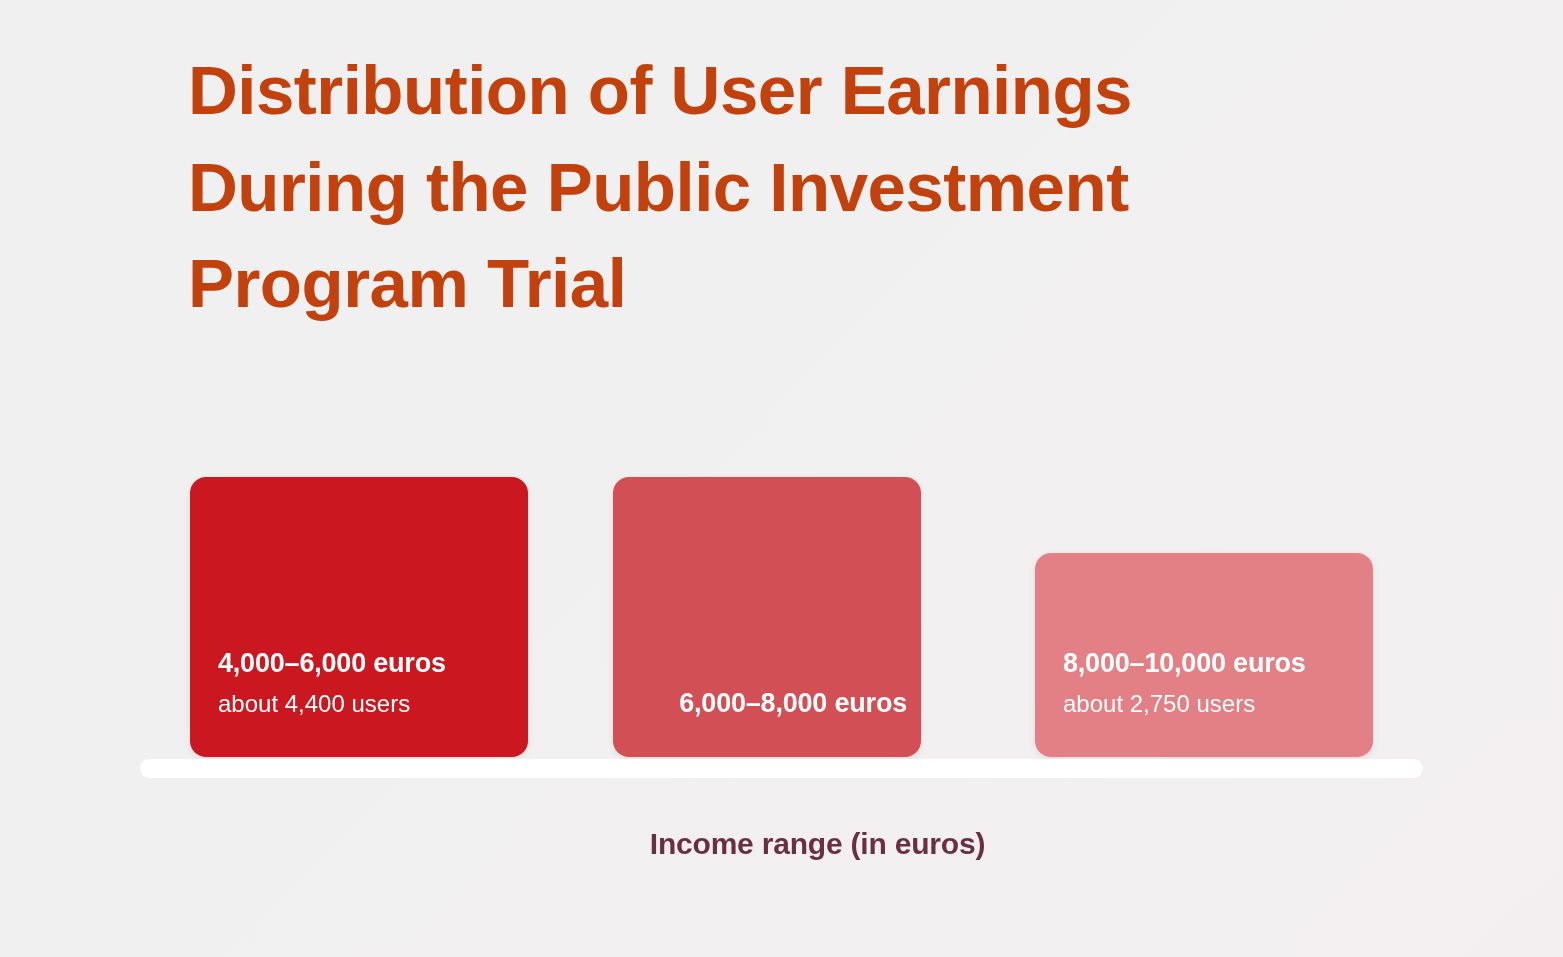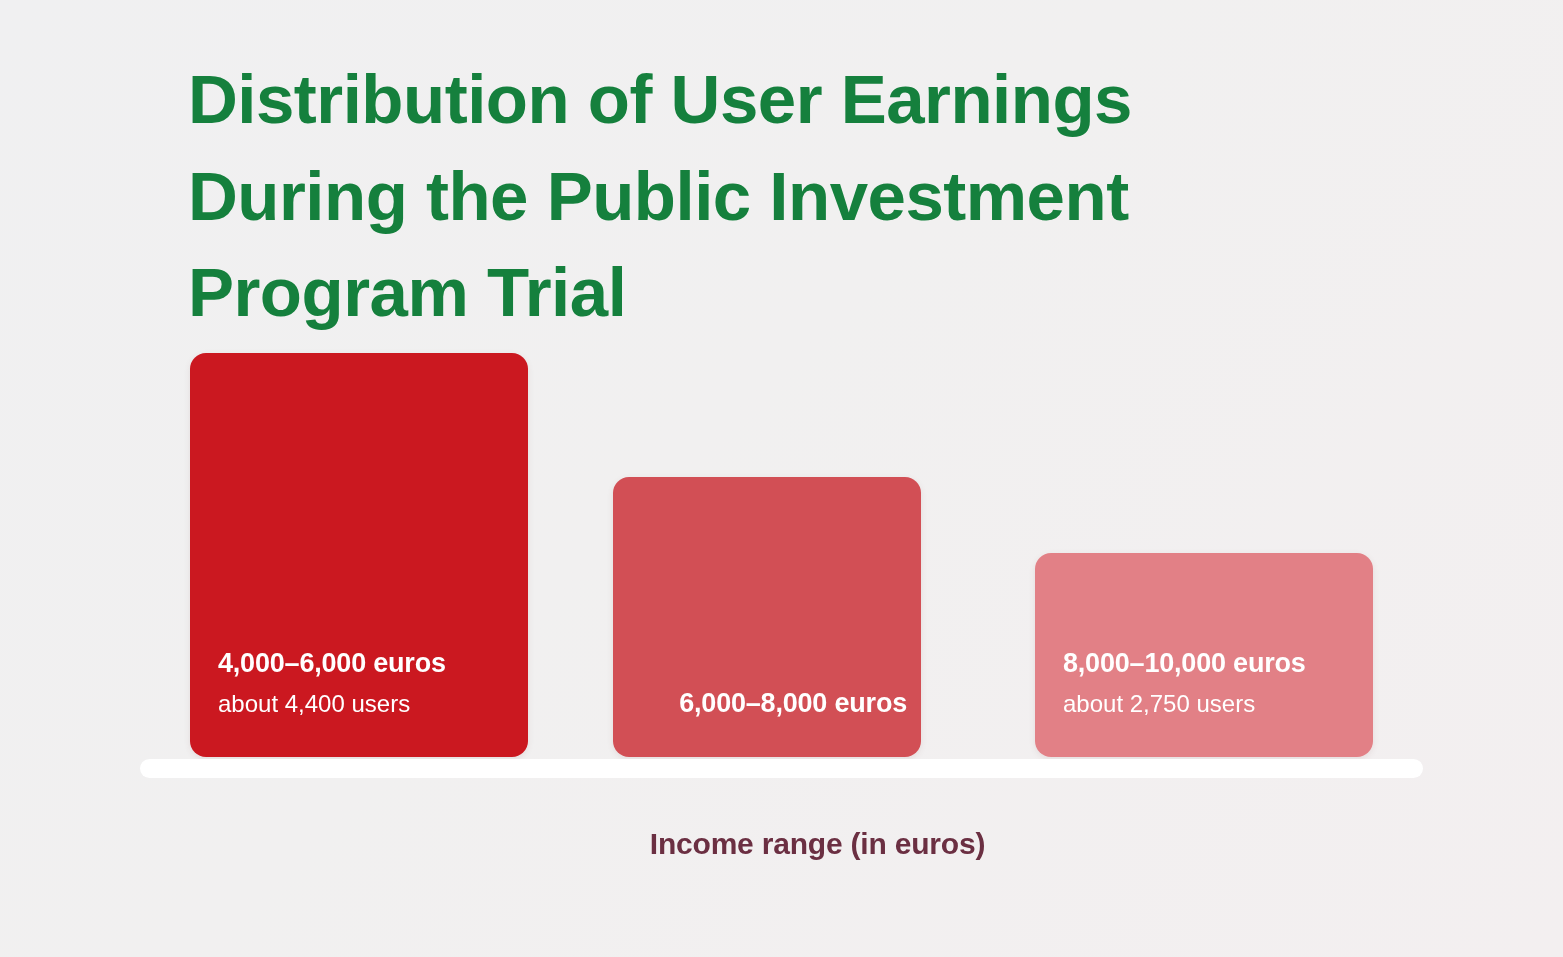--- a/index.html
+++ b/index.html
@@ -17,27 +17,27 @@
   #canvas {
     position: relative;
     width: 1563px;
     height: 957px;
   }
 
   
   #chart-title {
     position: absolute;
     left: 188px;
-    top: 52px;
+    top: 43px;
     width: 1160px;
     font-size: 69px;
     line-height: 1.40;
     font-weight: 700;
     letter-spacing: -0.5px;
-    color: #15803d;
+    color: #c2410c;
     white-space: pre-line;
   }
 
   
   #plot-area {
     position: absolute;
     left: 0;
     top: 0;
     width: 1563px;
     height: 957px;
@@ -105,21 +105,21 @@
 <body>
 
 <div id="canvas">
 
   <div id="chart-title">Distribution of User Earnings
 During the Public Investment
 Program Trial</div>
 
   <div id="plot-area">
 
-    <div class="bar" id="bar-0" style="left: 190px; width: 338px; height: 404px; background: linear-gradient(160deg, rgb(203, 24, 32) 0%, rgb(203, 24, 32) 100%);">
+    <div class="bar" id="bar-0" style="left: 190px; width: 338px; height: 280px; background: linear-gradient(160deg, rgb(203, 24, 32) 0%, rgb(203, 24, 32) 100%);">
       <div class="bar-labels">
         <div class="bar-cat">4,000–6,000 euros</div>
         <div class="bar-val">about 4,400 users</div>
       </div>
     </div>
 
     <div class="bar" id="bar-1" style="left: 613px; width: 308px; height: 280px; background: linear-gradient(160deg, rgb(210, 79, 85) 0%, rgb(210, 79, 85) 100%); text-align: right;">
       <div class="bar-labels">
         <div class="bar-cat">6,000–8,000 euros</div>
       </div>

